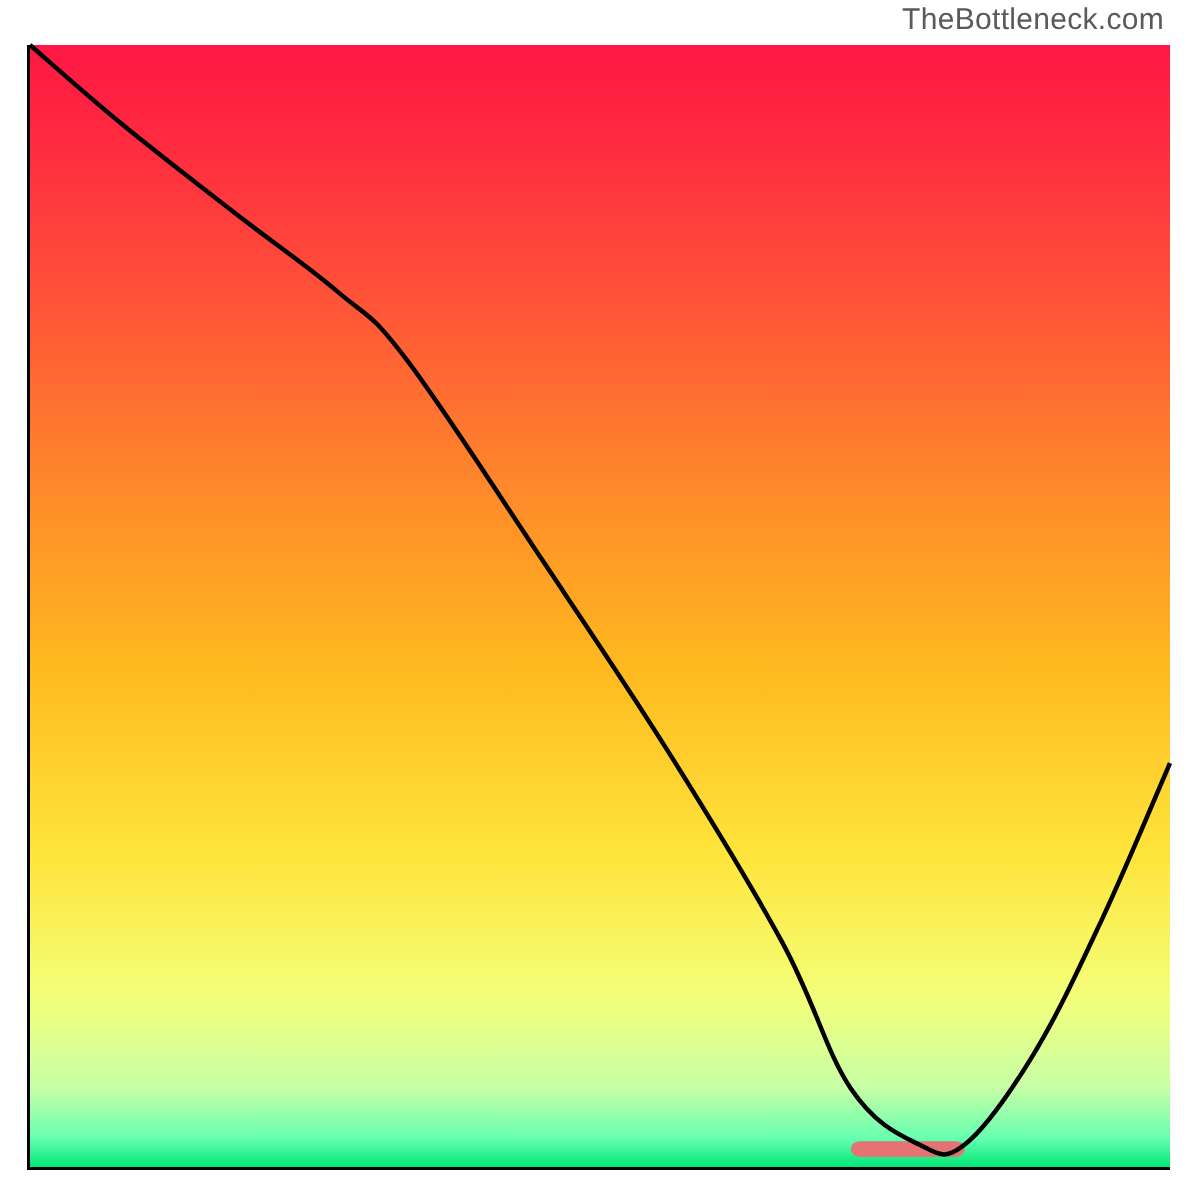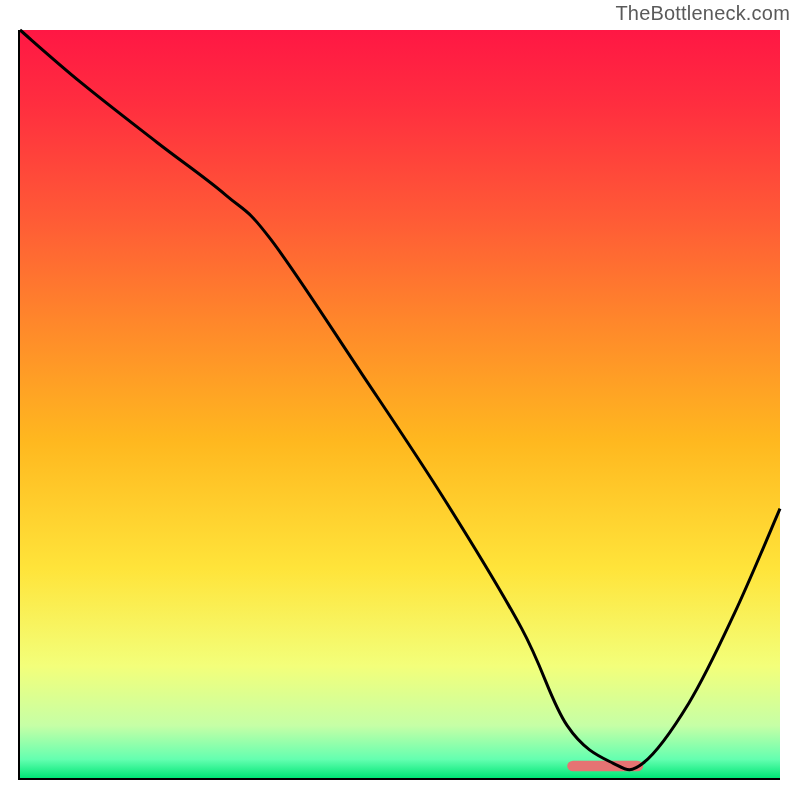--- a/index.html
+++ b/index.html
@@ -11,21 +11,21 @@
     font-family: Arial, Helvetica, sans-serif;
   }
   .stage {
     position: relative;
     width: 800px;
     height: 800px;
   }
   .watermark {
     position: absolute;
     top: 2px;
-    right: 10px;
+    right: 24px;
     color: #5a5a5a;
     font-size: 20px;
     font-weight: 500;
     letter-spacing: 0.2px;
     z-index: 5;
   }
   svg.chart {
     position: absolute;
     inset: 0;
     width: 800px;

